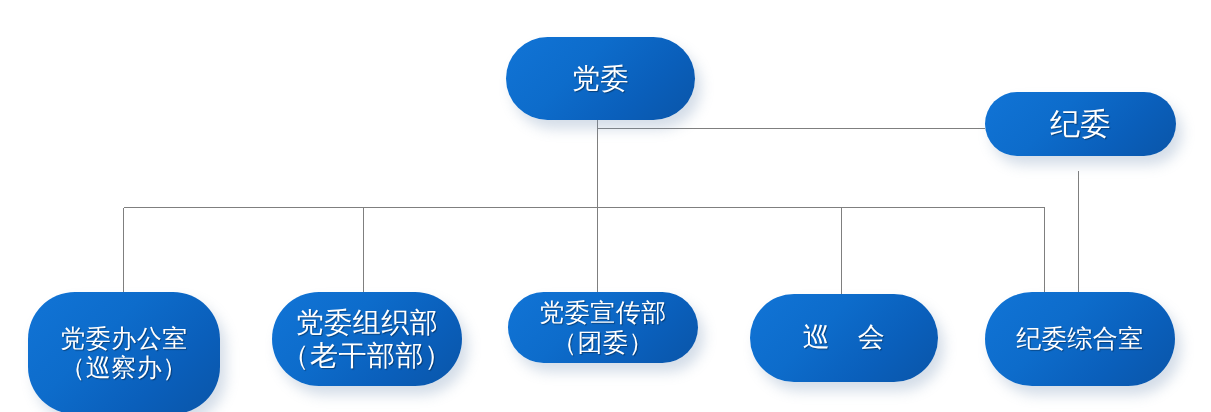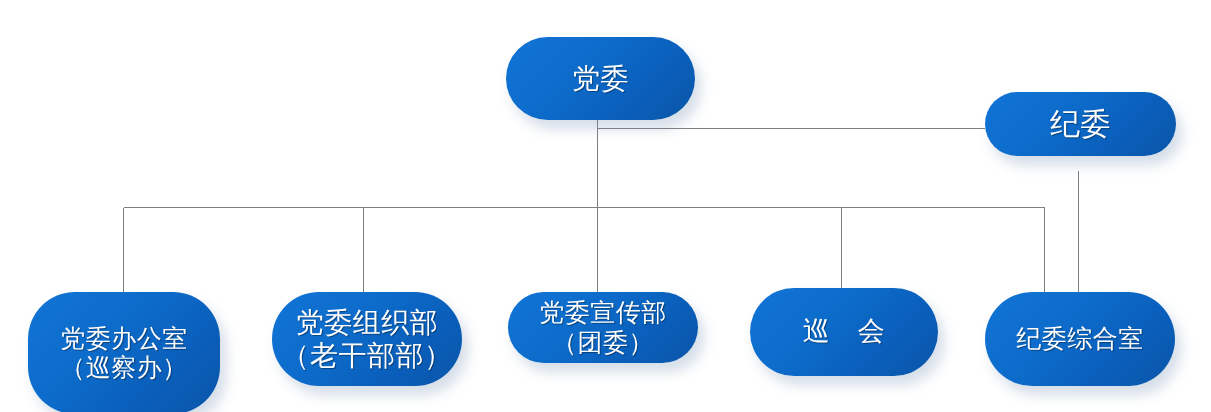--- a/index.html
+++ b/index.html
@@ -81,21 +81,21 @@
   #node-xuanchuanbu {
     left: 508px;
     top: 292px;
     width: 190px;
     height: 71px;
     border-radius: 47px;
     font-size: 25px;
   }
   #node-gonghui {
     left: 750px;
-    top: 288px;
+    top: 294px;
     width: 188px;
     height: 88px;
     border-radius: 44px;
     font-size: 27px;
   }
   #node-jiweizonghe {
     left: 985px;
     top: 292px;
     width: 190px;
     height: 94px;

